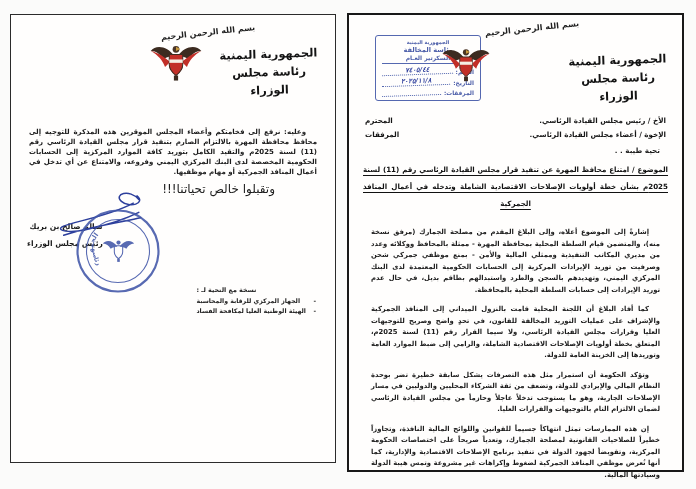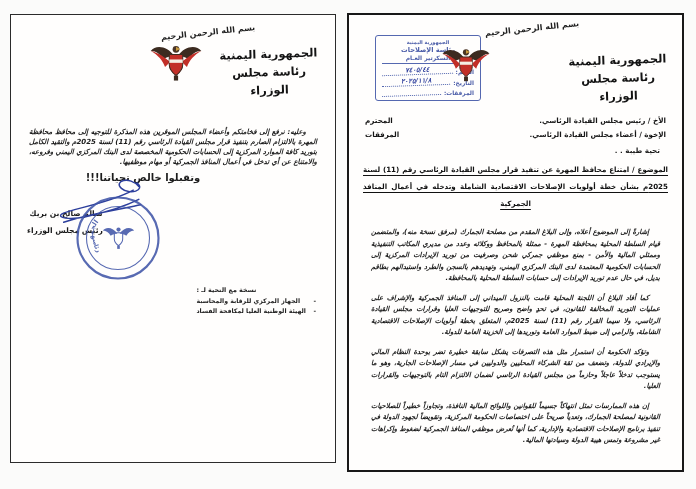--- a/index.html
+++ b/index.html
@@ -53,26 +53,26 @@
     color:#2e3f9d;font-size:6.8px;font-style:italic;transform:rotate(-2deg);
     font-weight:bold;
   }
   .ref-row .ref-val.empty{min-height:7px;}
 
   
   .letter-body{padding:12px 18px 0;}
   #right-page .letter-body{padding:0 14px;}
   .par{
     font-size:7px;line-height:10px;font-weight:bold;text-align:justify;
-    margin:0 0 5px;text-indent:11px;color:#1b1b1b;font-style:italic;
+    margin:0 0 5px;text-indent:11px;color:#1b1b1b;
   }
   #right-page .par{font-size:6.8px;line-height:11.5px;margin:8px;}
 
   .closing{
-    font-size:10px;font-weight:bold;text-align:center;margin:4px 60px 0 0;
+    font-size:12px;font-weight:normal;text-align:right;margin:4px 60px 0 0;
   }
 
   
   .sig-area{position:relative;height:110px;}
   .signature-svg{position:absolute;left:38px;top:-6px;width:110px;height:52px;}
   .signer-name{position:absolute;left:6px;top:26px;width:98px;text-align:center;font-size:7.6px;font-weight:bold;letter-spacing:.5px;}
   .signer-title{position:absolute;left:2px;top:43px;width:104px;text-align:center;font-size:7.6px;font-weight:bold;}
   .stamp-svg{position:absolute;left:62px;top:10px;width:90px;height:90px;opacity:.88;}
 
   
@@ -161,21 +161,21 @@
     <div class="cc-item">الجهاز المركزي للرقابة والمحاسبة</div>
     <div class="cc-item">الهيئة الوطنية العليا لمكافحة الفساد</div>
   </div>
 </div>
 
 <div class="page" id="right-page">
   <div class="page-header">
 
     <div class="ref-box">
       <div class="org-tiny">الجمهورية اليمنية</div>
-      <div class="org-main">رئاسة الإصلاحات</div>
+      <div class="org-main">رئاسة المخالفة</div>
       <div class="org-sub">السكرتير العـام</div>
       <div class="ref-row">
         <span>الرقم:</span>
         <span class="ref-val">٧٤٠٥/٤٤</span>
       </div>
       <div class="ref-row">
         <span>التاريخ:</span>
         <span class="ref-val">٢٠٢٥/١١/٨</span>
       </div>
       <div class="ref-row">

